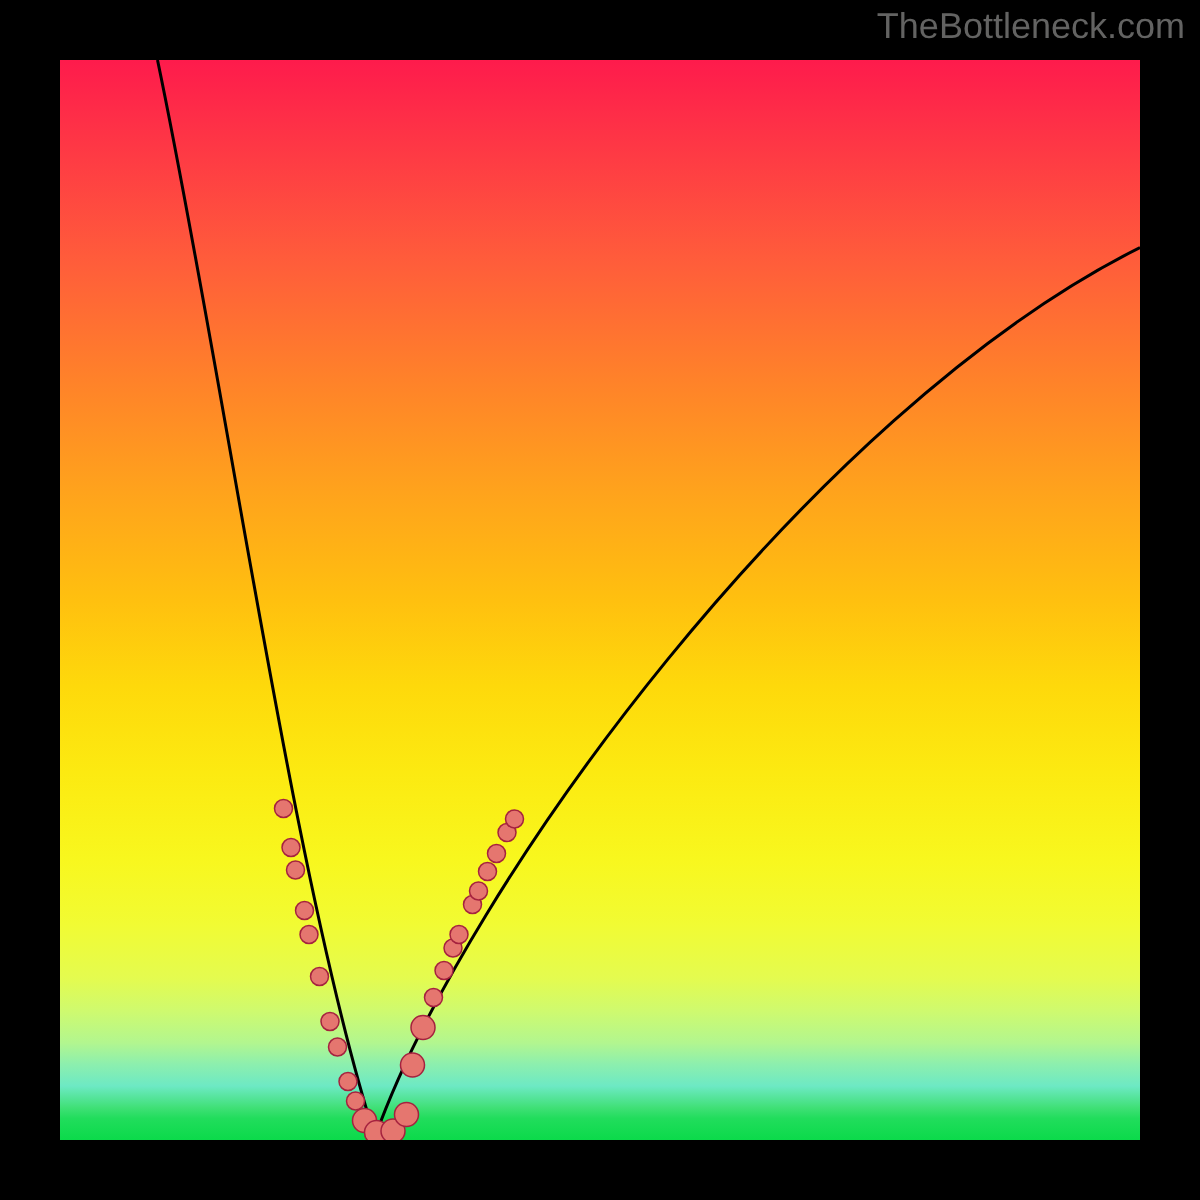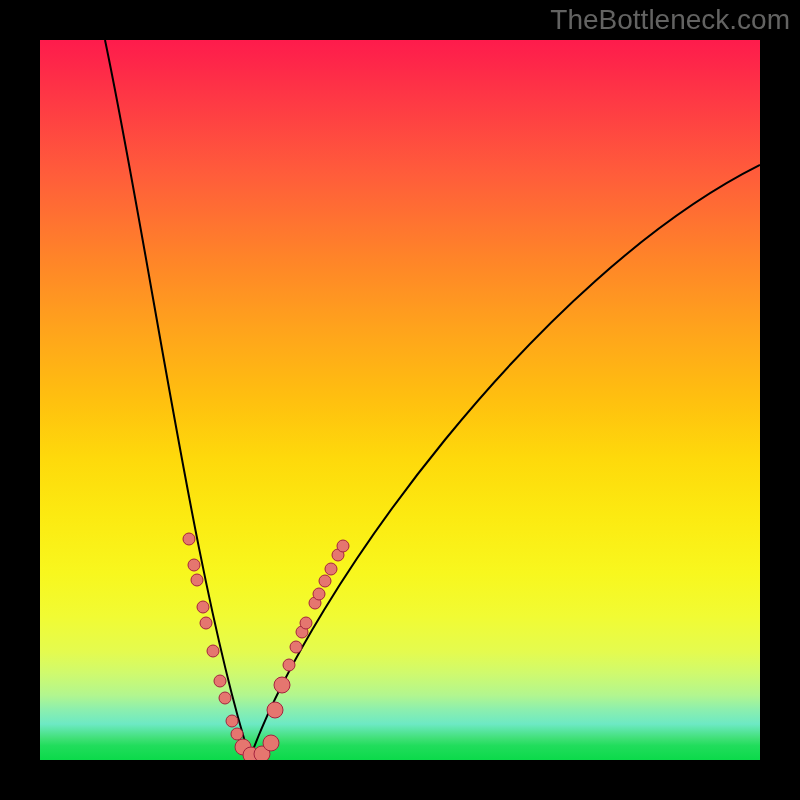--- a/index.html
+++ b/index.html
@@ -15,21 +15,21 @@
     position: relative;
     width: 800px;
     height: 800px;
     background: #000;
   }
   .watermark {
     position: absolute;
     top: 4px;
     right: 10px;
     color: #636362;
-    font-size: 28px;
+    font-size: 24px;
     font-weight: 400;
     letter-spacing: 0px;
     z-index: 5;
   }
   .plot-area {
     position: absolute;
     left: 40px;
     top: 40px;
     width: 720px;
     height: 720px;

